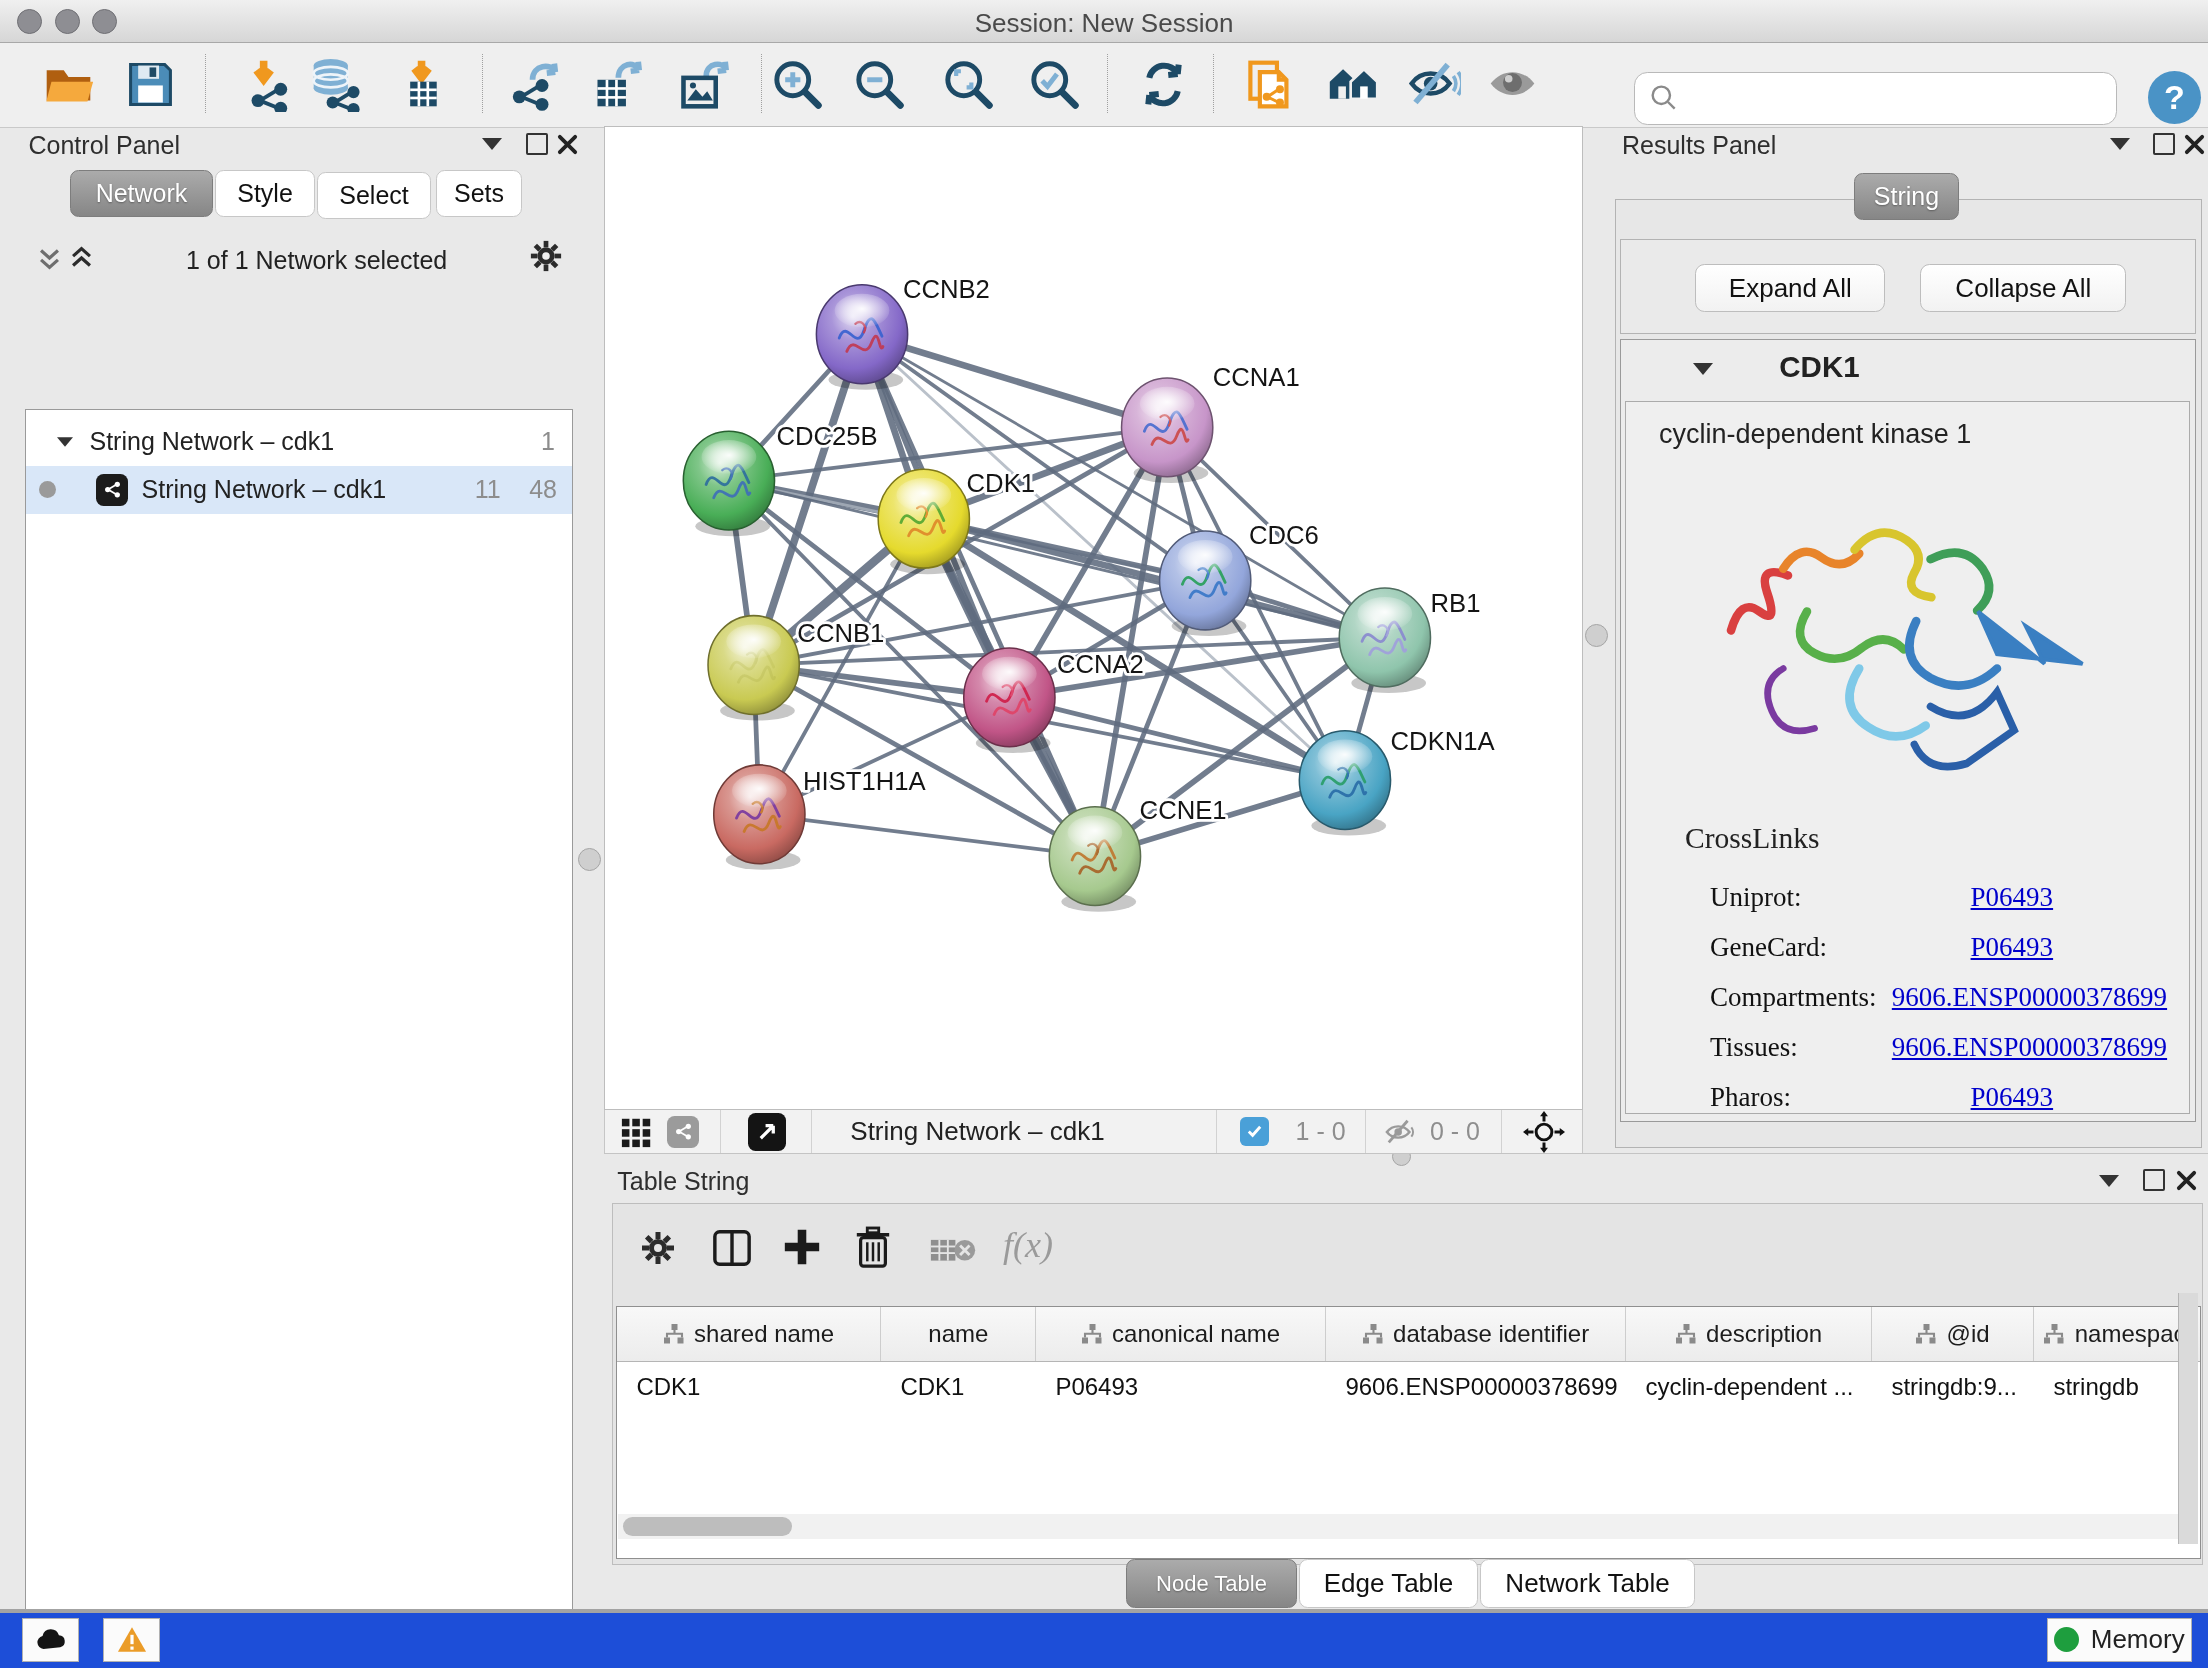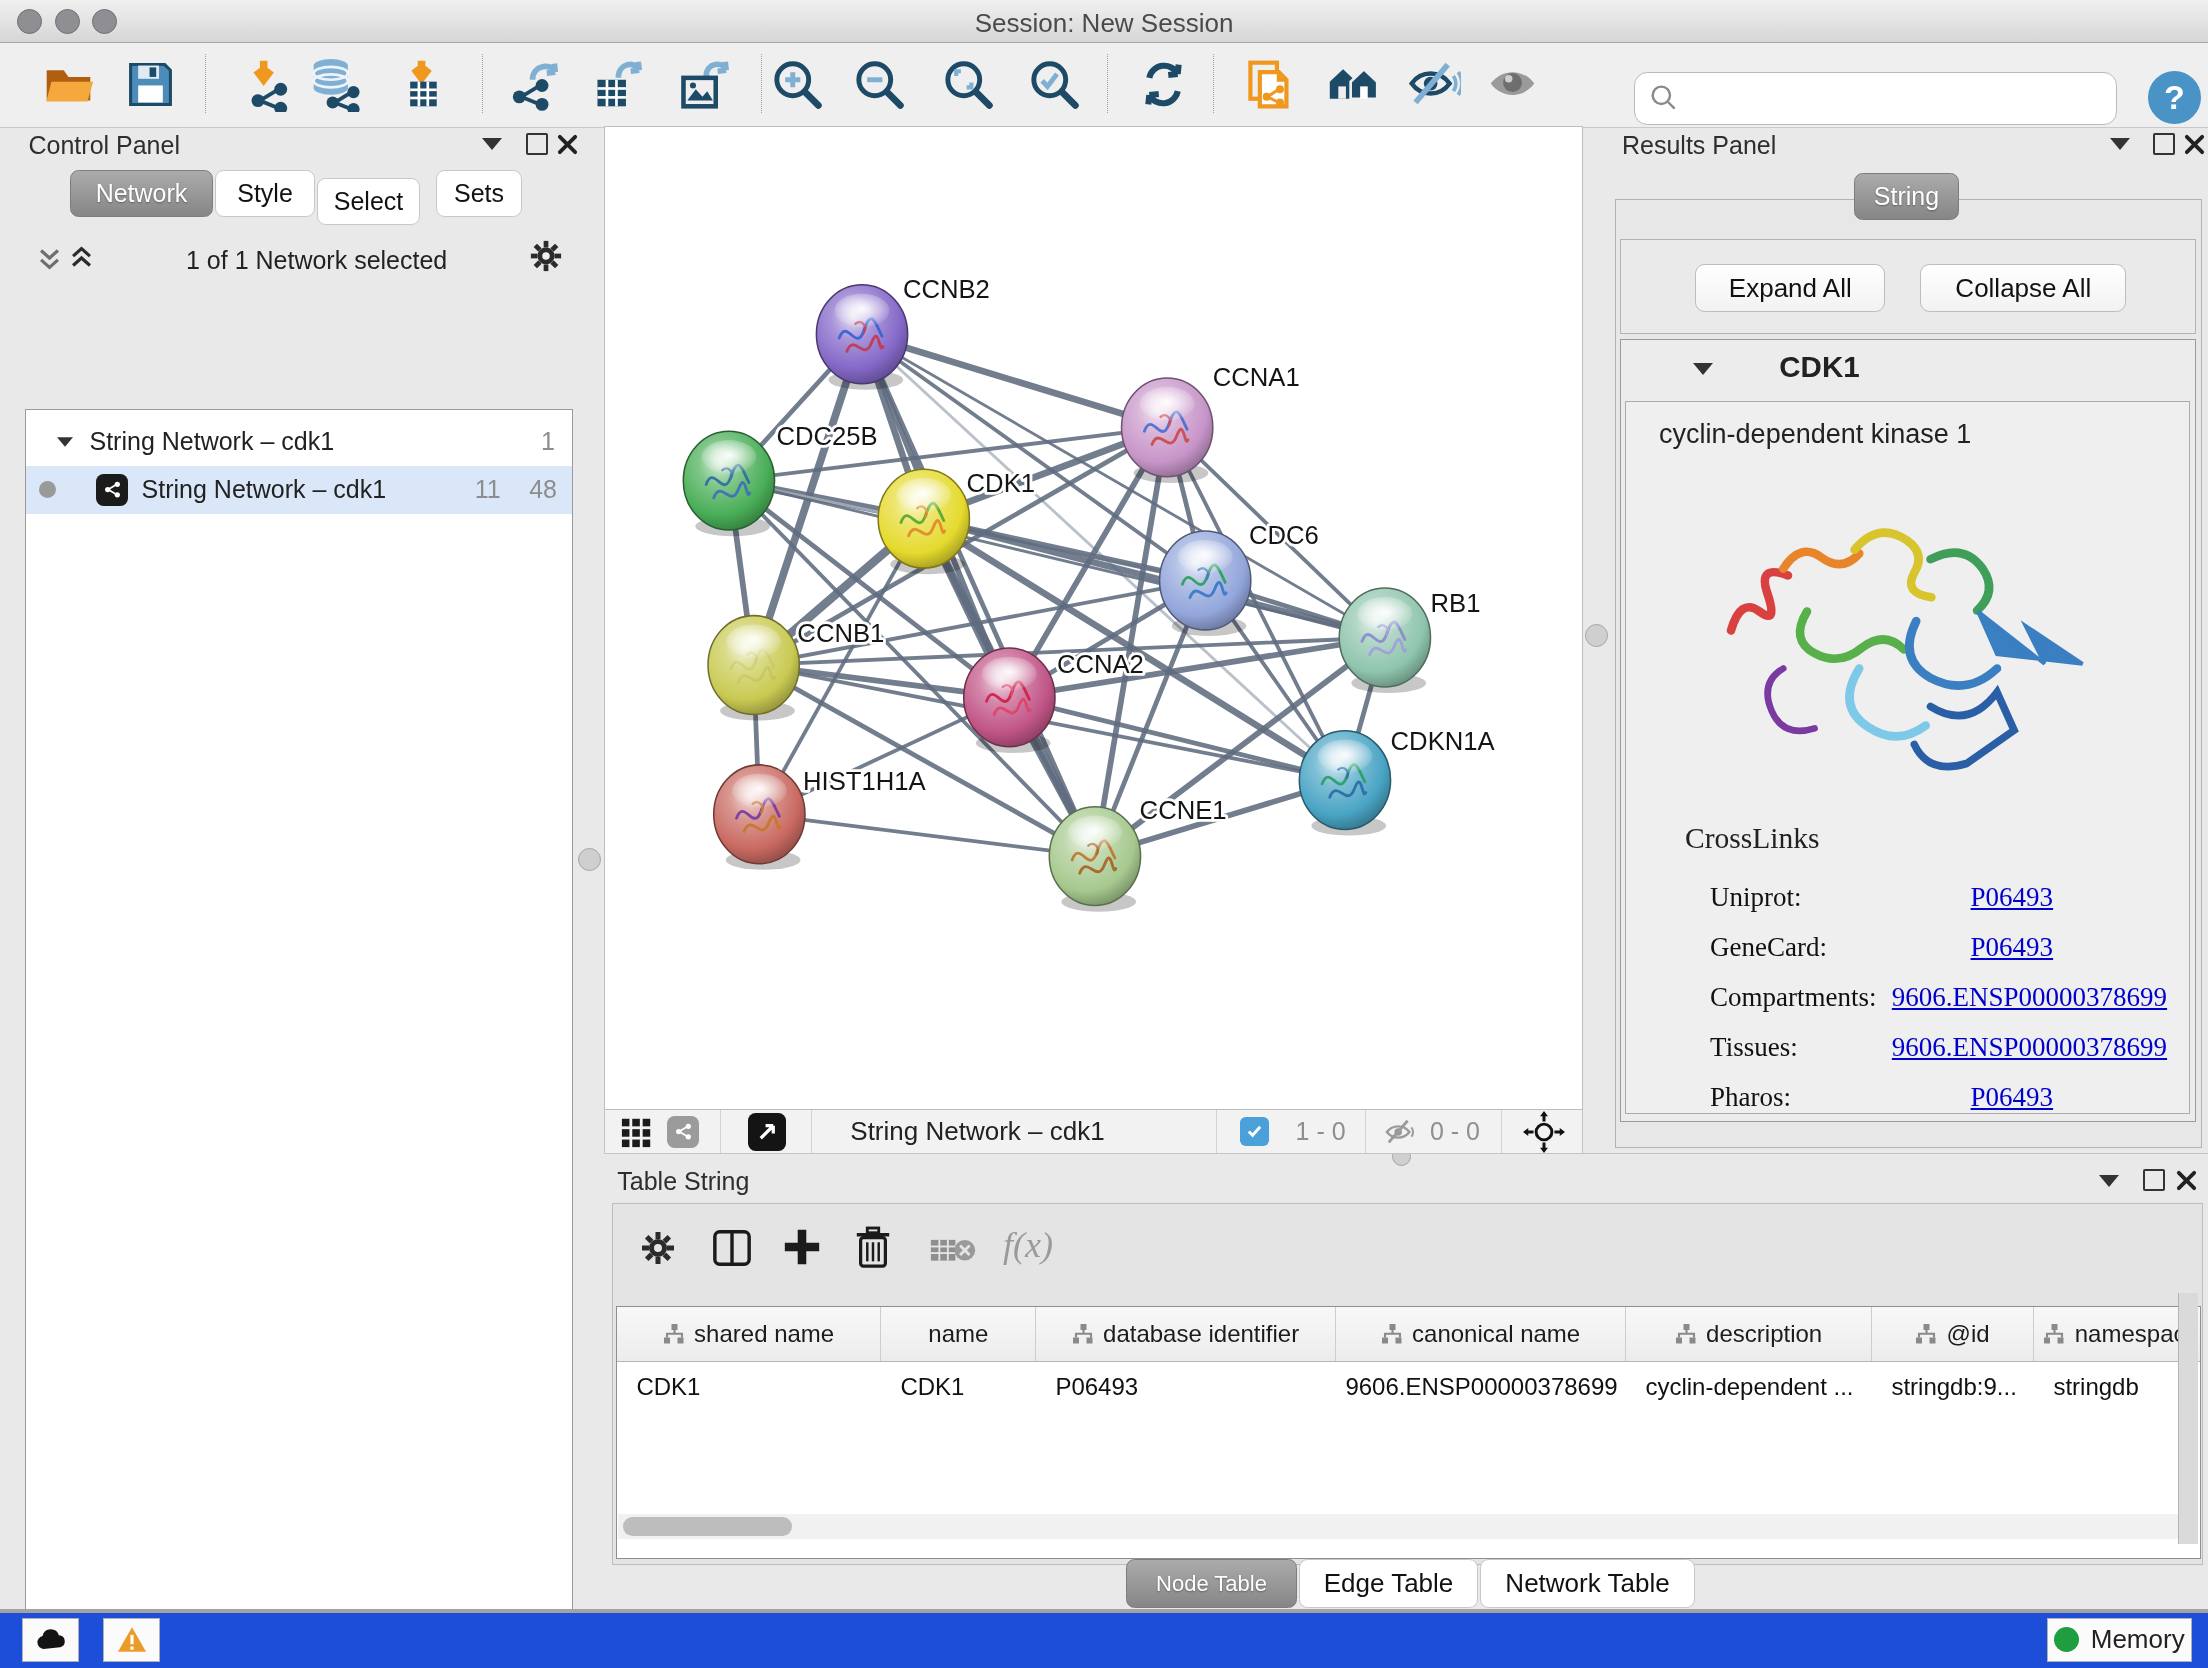--- a/index.html
+++ b/index.html
@@ -264,21 +264,21 @@
   <div class="abs" style="left:0;top:127px;width:584px;height:1482px">
     <span class="abs phead" style="left:28.5px;top:3.8px">Control Panel</span>
     <div class="abs tri-down" style="left:482px;top:11.4px"></div>
     <div class="abs sqicon" style="left:526px;top:5.7px"></div>
     <svg class="abs" style="left:556px;top:5.7px" width="23" height="23" viewBox="0 0 24 24">
         <path d="M4 4 L20 20 M20 4 L4 20" stroke="#222" stroke-width="4" stroke-linecap="round"></path>
       </svg>
 
     <div class="abs tab sel" style="left:70px;top:43px;width:143px">Network</div>
     <div class="abs tab" style="left:215px;top:43px;width:100px">Style</div>
-    <div class="abs tab" style="left:317px;top:51px;width:103px">Select</div>
+    <div class="abs tab" style="left:317px;top:45px;width:114px">Select</div>
     <div class="abs tab" style="left:436px;top:43px;width:86px">Sets</div>
 
     <svg class="abs" style="left:36px;top:116px" width="27" height="30" viewBox="0 0 28 32">
         <path d="M5 8 l9 8 9 -8 M5 18 l9 8 9 -8" stroke="#6e6e6e" stroke-width="3.4" fill="none"></path>
       </svg>
     <svg class="abs" style="left:68px;top:116px" width="27" height="30" viewBox="0 0 28 32">
         <path d="M5 24 l9 -8 9 8 M5 14 l9 -8 9 8" stroke="#2b2b2b" stroke-width="3.4" fill="none"></path>
       </svg>
     <span class="abs" style="left:186px;top:119px;font-size:25px">1 of 1 Network selected</span>
     <svg class="abs" style="left:529px;top:112px" width="34" height="34" viewBox="0 0 36 36">
@@ -775,41 +775,41 @@
                 <rect x="0" y="9" width="4" height="4"></rect>
                 <rect x="9" y="9" width="4" height="4"></rect>
               </g>
               <path d="M7 4 v2.5 M2 9 V6.5 h10 V9" stroke="#8a8a8a" stroke-width="1.4" fill="none"></path>
             </svg>
             <span>shared name</span>
           </div>
           <div class="thcell" style="width: 155px;">
             <span>name</span>
           </div>
+          <div class="thcell" style="width: 290px;">
+            <svg width="21" height="21" viewBox="0 0 14 14">
+              <g fill="#8a8a8a">
+                <rect x="5" y="0" width="4" height="4"></rect>
+                <rect x="0" y="9" width="4" height="4"></rect>
+                <rect x="9" y="9" width="4" height="4"></rect>
+              </g>
+              <path d="M7 4 v2.5 M2 9 V6.5 h10 V9" stroke="#8a8a8a" stroke-width="1.4" fill="none"></path>
+            </svg>
+            <span>canonical name</span>
+          </div>
           <div class="thcell" style="width: 300px;">
             <svg width="21" height="21" viewBox="0 0 14 14">
               <g fill="#8a8a8a">
                 <rect x="5" y="0" width="4" height="4"></rect>
                 <rect x="0" y="9" width="4" height="4"></rect>
                 <rect x="9" y="9" width="4" height="4"></rect>
               </g>
               <path d="M7 4 v2.5 M2 9 V6.5 h10 V9" stroke="#8a8a8a" stroke-width="1.4" fill="none"></path>
             </svg>
             <span>database identifier</span>
-          </div>
-          <div class="thcell" style="width: 290px;">
-            <svg width="21" height="21" viewBox="0 0 14 14">
-              <g fill="#8a8a8a">
-                <rect x="5" y="0" width="4" height="4"></rect>
-                <rect x="0" y="9" width="4" height="4"></rect>
-                <rect x="9" y="9" width="4" height="4"></rect>
-              </g>
-              <path d="M7 4 v2.5 M2 9 V6.5 h10 V9" stroke="#8a8a8a" stroke-width="1.4" fill="none"></path>
-            </svg>
-            <span>canonical name</span>
           </div>
           <div class="thcell" style="width: 246px;">
             <svg width="21" height="21" viewBox="0 0 14 14">
               <g fill="#8a8a8a">
                 <rect x="5" y="0" width="4" height="4"></rect>
                 <rect x="0" y="9" width="4" height="4"></rect>
                 <rect x="9" y="9" width="4" height="4"></rect>
               </g>
               <path d="M7 4 v2.5 M2 9 V6.5 h10 V9" stroke="#8a8a8a" stroke-width="1.4" fill="none"></path>
             </svg>

